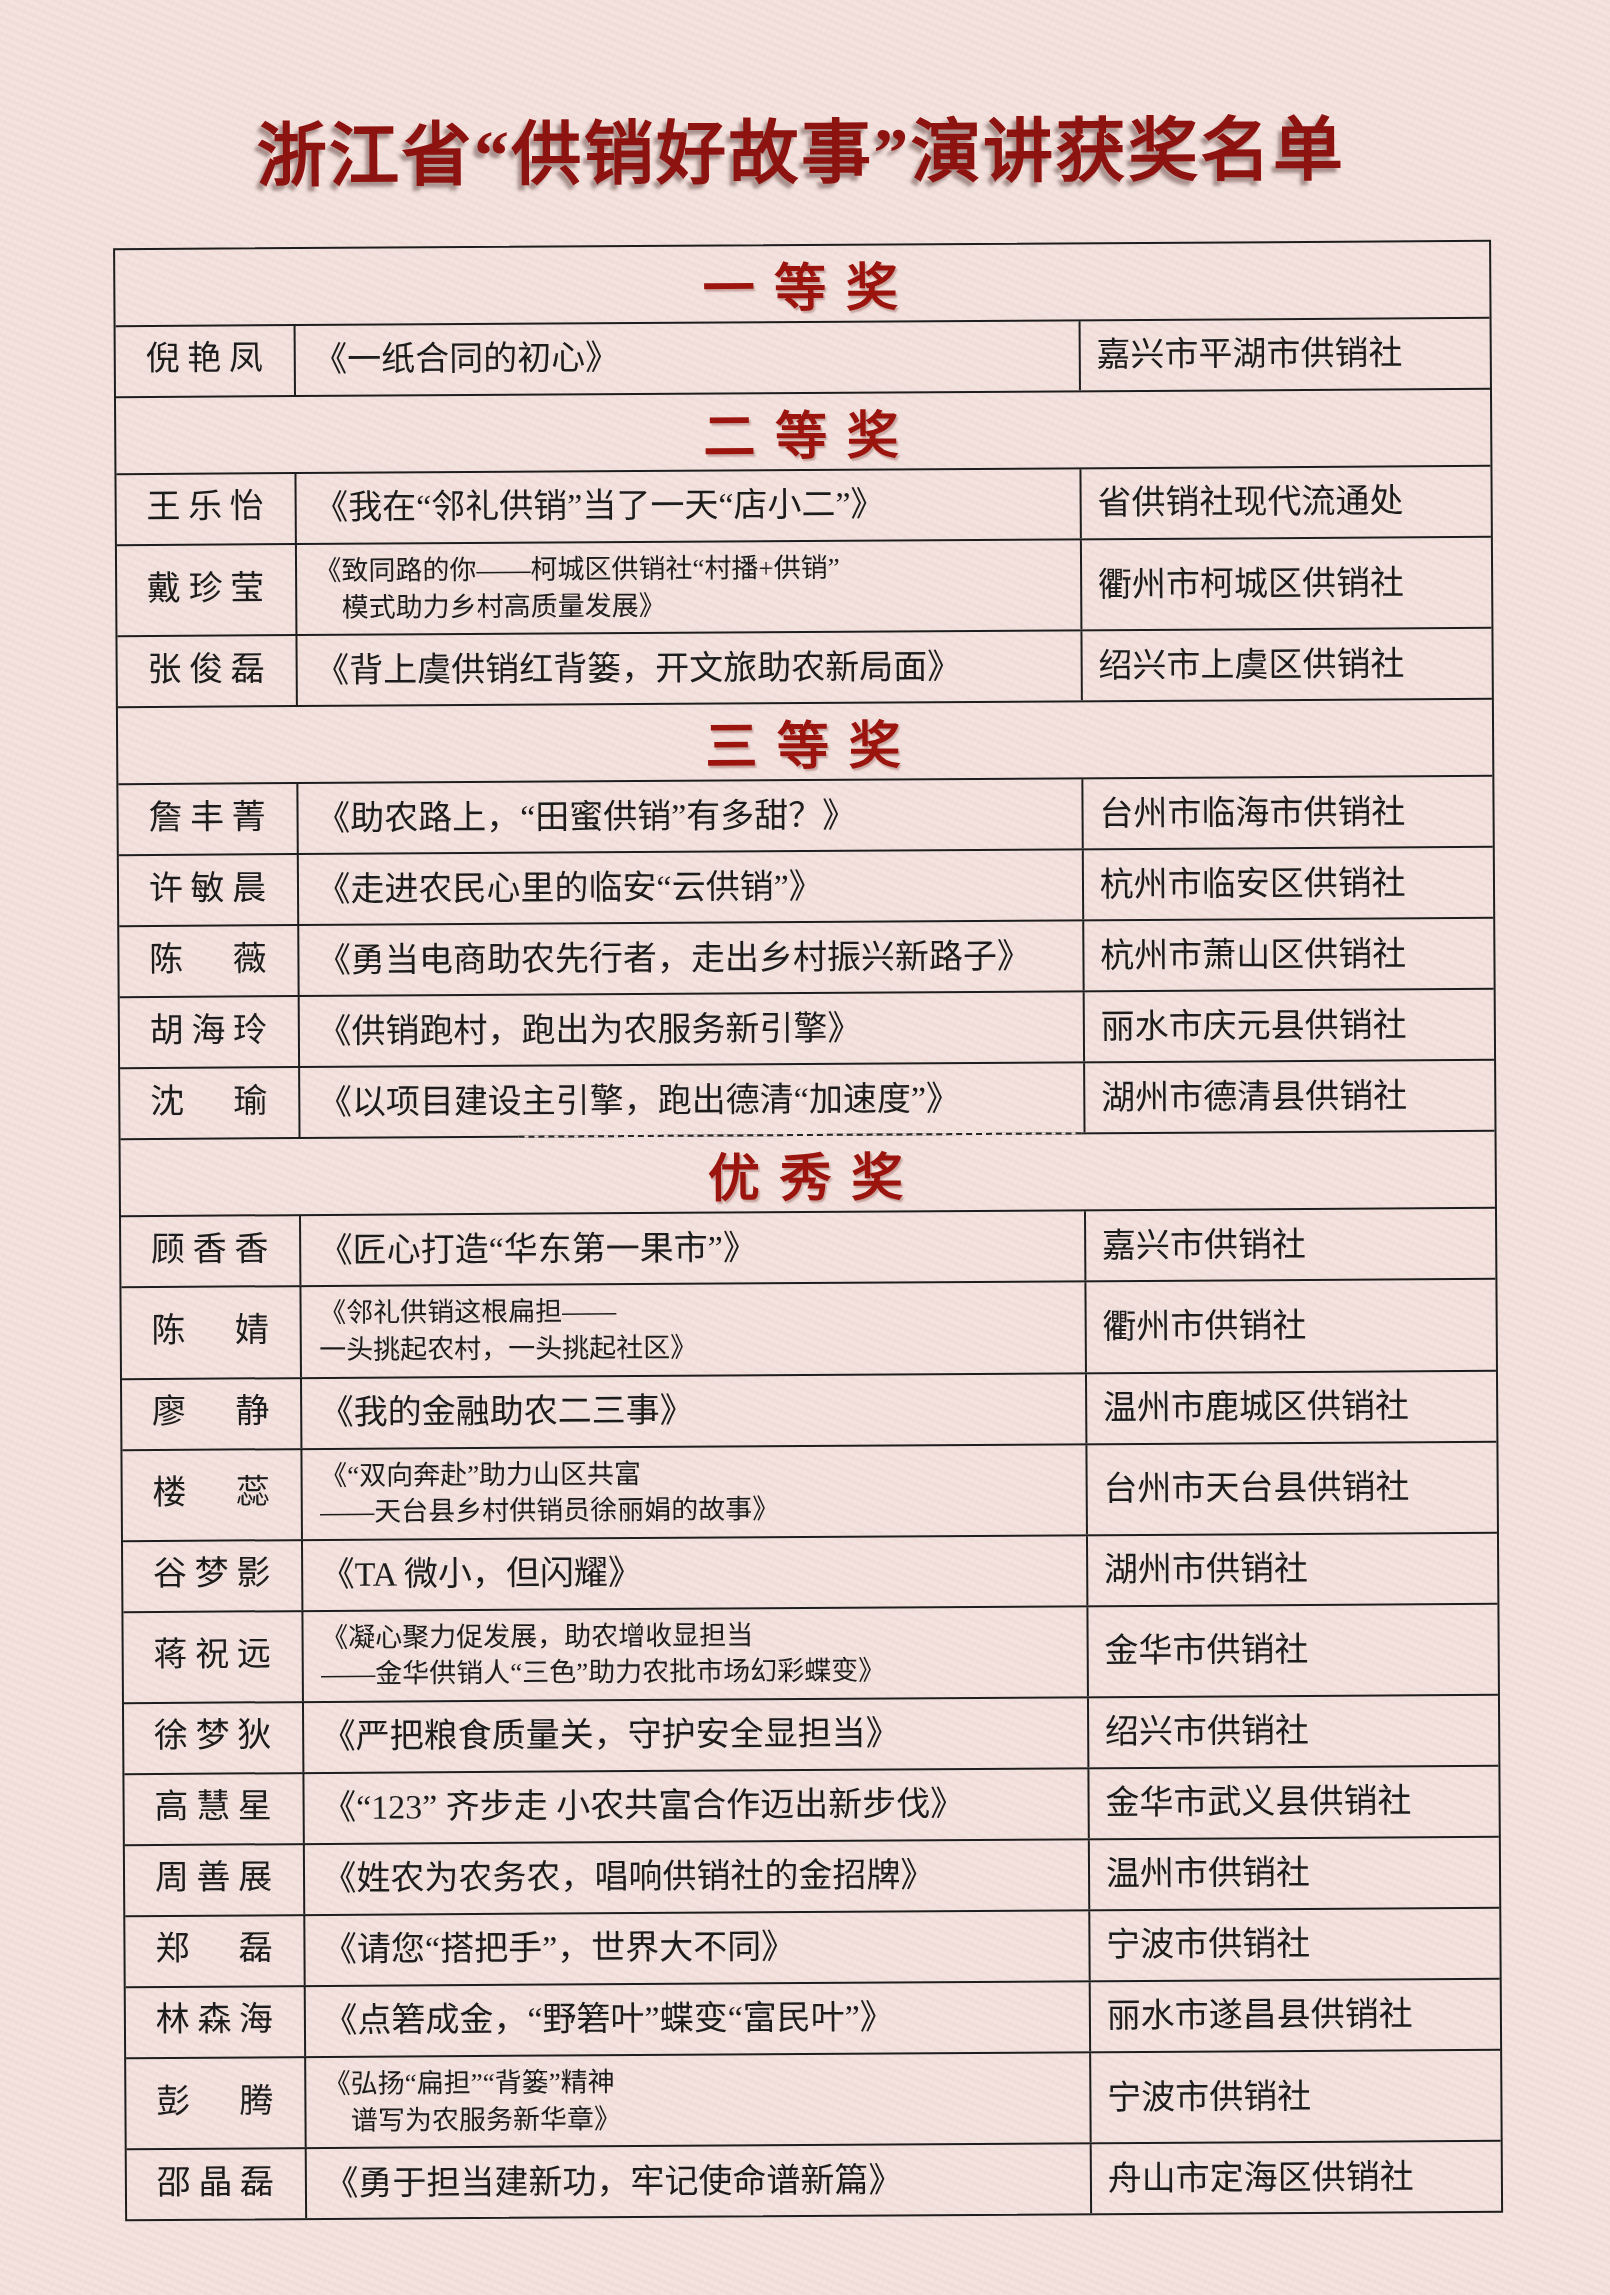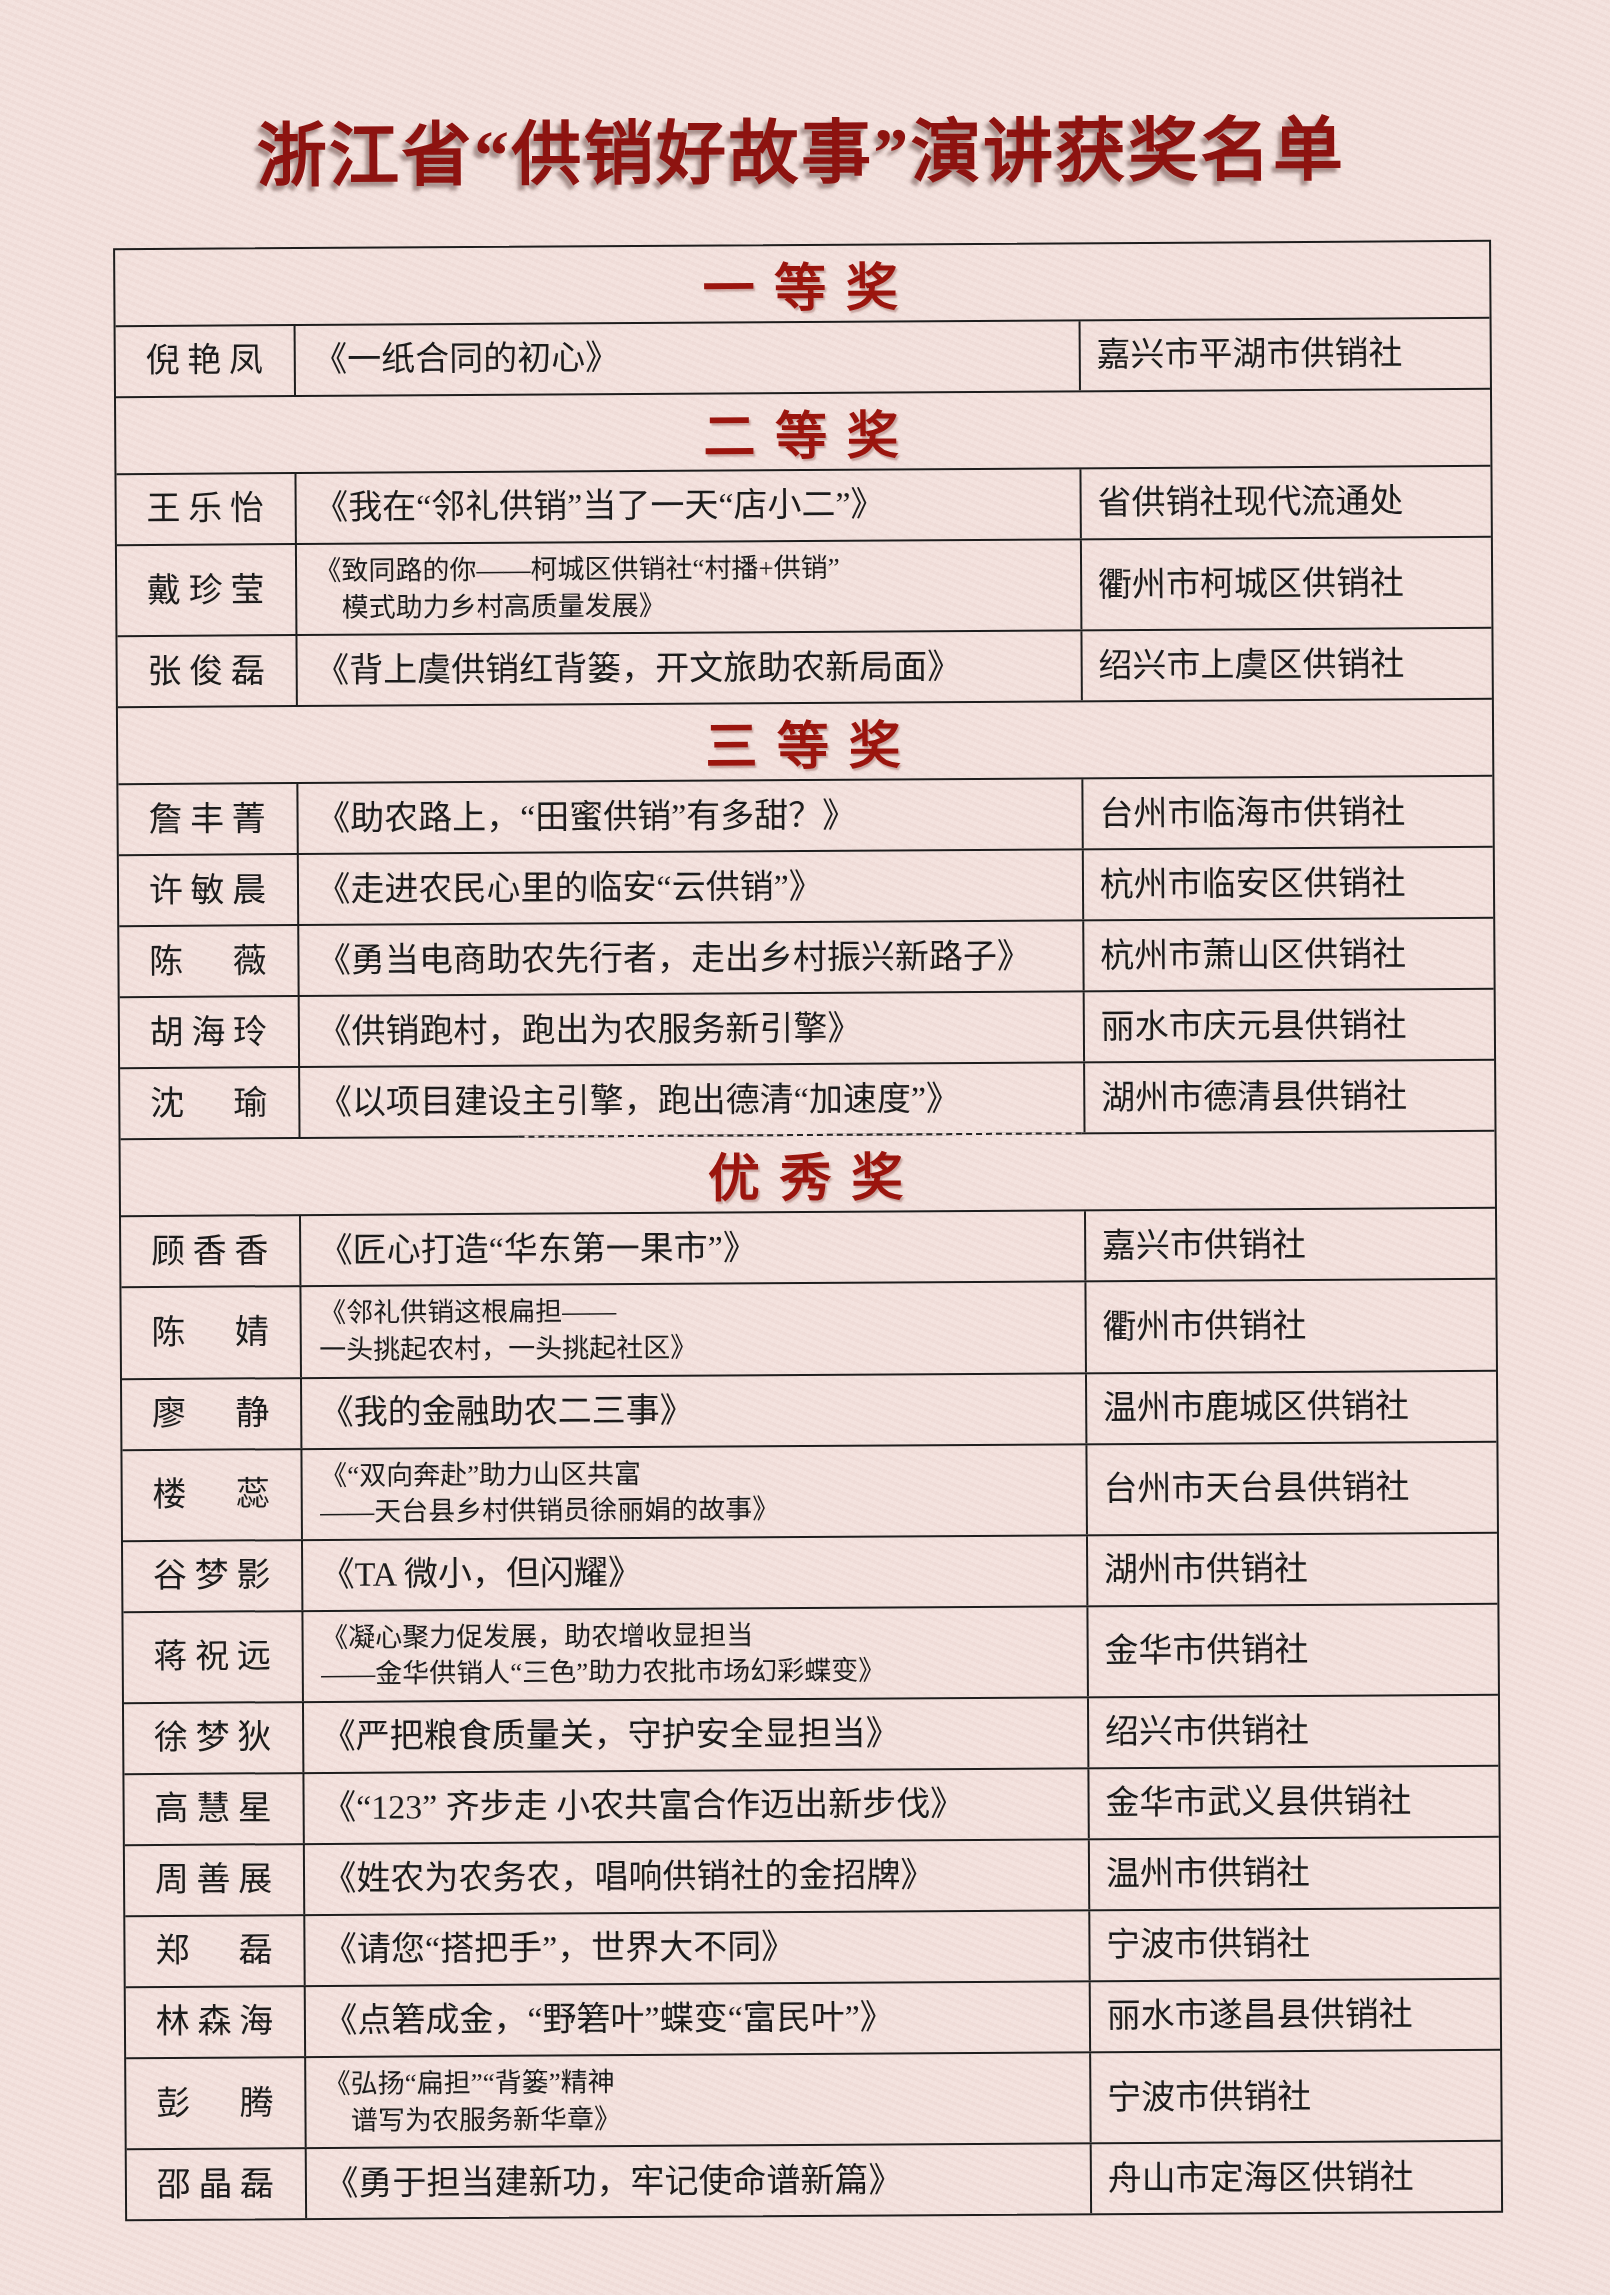--- a/index.html
+++ b/index.html
@@ -66,20 +66,21 @@
   .cell { display:flex; align-items:center; font-size:34px; line-height:1.3; }
   .cell + .cell { border-left:2.4px solid #1d1d1d; }
 
   .name-cell { justify-content:center; min-height:69px; }
   .name-box {
     display:inline-block;
     width:3.45em;
     text-align:justify;
     text-align-last:justify;
     white-space:nowrap;
+    font-family:Liberation Mono, monospace;
   }
 
   .title-cell { padding:8.2px 11.4px 8.2px 18px; }
   .org-cell   { padding:8.2px 8.2px 8.2px 16.3px; }
 
   .row.two-line .cell { min-height:83px; }
   .title-cell.multi {
     flex-direction:column;
     align-items:flex-start;
     justify-content:center;

